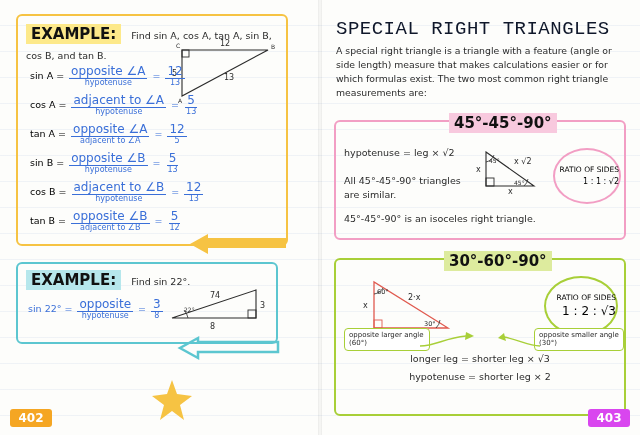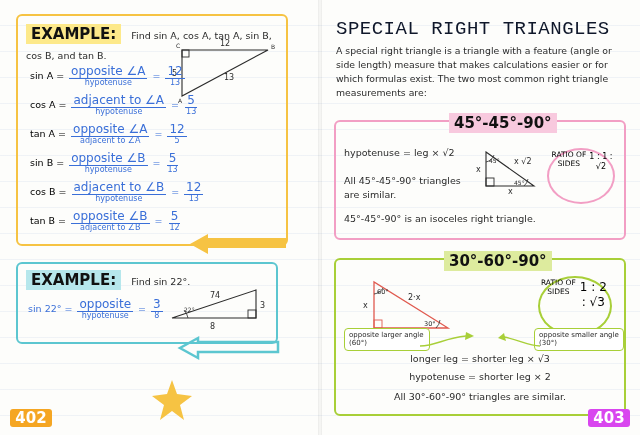--- a/index.html
+++ b/index.html
@@ -15,21 +15,21 @@
   .rules{position:absolute;inset:0;
     background:repeating-linear-gradient(to bottom, rgba(0,0,0,0) 0 25px, rgba(120,150,200,0.10) 25px 26px);
     pointer-events:none;}
   .spine{position:absolute;left:318px;top:0;width:4px;height:435px;
     background:linear-gradient(to right, rgba(0,0,0,0.07), rgba(0,0,0,0.02), rgba(0,0,0,0.07));}
   .left-col{position:absolute;left:0;top:0;width:318px;height:435px;}
   .right-col{position:absolute;left:322px;top:0;width:318px;height:435px;}
 
   
   .pagetab{position:absolute;bottom:8px;width:42px;height:18px;border-radius:3px;
-    color:#fff;font-size:15px;font-weight:bold;display:flex;align-items:center;justify-content:center;
+    color:#fff;font-size:12px;font-weight:bold;display:flex;align-items:center;justify-content:center;
     font-family:"DejaVu Sans", sans-serif;}
   .pagetab.left{left:10px;background:#f5a623;}
   .pagetab.right{right:10px;background:#d946ef;}
 
   
   .box{position:absolute;box-sizing:border-box;border-radius:6px;background:transparent;}
   .box-yellow{border:2.5px solid #f6c343;}
   .box-teal{border:2.5px solid #5cc6d0;}
   .box-pink{border:2.5px solid #f29ec4;}
   .box-green{border:2.5px solid #a8cf38;}
@@ -48,22 +48,22 @@
   .frac .num{padding:0 2px;border-bottom:1px solid currentColor;font-size:12px;}
   .frac .den{padding:0 2px;font-size:8px;}
   .eqrow{display:flex;align-items:center;gap:3px;font-size:9.5px;margin-bottom:7px;}
 
   h1.title{font-size:19px;font-weight:normal;letter-spacing:0.5px;color:#0f172a;margin:0 0 7px 0;
     font-family:Liberation Mono, monospace;}
   .intro{font-size:9.3px;line-height:1.5;color:#2b2b2b;}
 
   .center{text-align:center;}
   .ratio-circle{border:2px solid #a8cf38;border-radius:50%;width:64px;height:52px;
-    display:flex;flex-direction:row;align-items:flex-start;justify-content:center;font-size:7.5px;
-    text-align:center;line-height:1.25;}
+    display:flex;flex-direction:column;align-items:flex-end;justify-content:center;font-size:7.5px;
+    text-align:center;line-height:1.25;margin-left:6px;}
   .ratio-circle.pink{border-color:#f29ec4;}
   .callout{border:1.5px solid #a8cf38;border-radius:4px;padding:2px 4px;font-size:7px;line-height:1.2;
     color:#2b2b2b;background:#fff;}
   svg{display:block;overflow:visible;}
   .arrow{position:absolute;}
   .star{position:absolute;}
 </style>
 </head>
 <body>
 
@@ -286,17 +286,16 @@
       <path d="M2,16 C18,16 26,8 48,6" fill="none" stroke="#a8cf38" stroke-width="1.4"></path>
       <polygon points="48,2 56,6 47,10" fill="#a8cf38"></polygon>
     </svg>
     <svg style="position:absolute;left:176px;top:330px;" width="44" height="24" viewBox="0 0 44 24">
       <path d="M42,16 C30,16 22,10 6,7" fill="none" stroke="#a8cf38" stroke-width="1.4"></path>
       <polygon points="6,3 0,8 8,11" fill="#a8cf38"></polygon>
     </svg>
 
     <div class="txt center" style="position:absolute;left:40px;top:352px;width:236px;">longer leg = shorter leg × √3</div>
     <div class="txt center" style="position:absolute;left:40px;top:370px;width:236px;">hypotenuse = shorter leg × 2</div>
-    <div class="txt center" style="position:absolute;left:28px;top:390px;width:260px;">All 30°-60°-90° triangles are similar.</div>
 
     <div class="pagetab right">403</div>
   </div>
 </div>
 
 </body></html>

